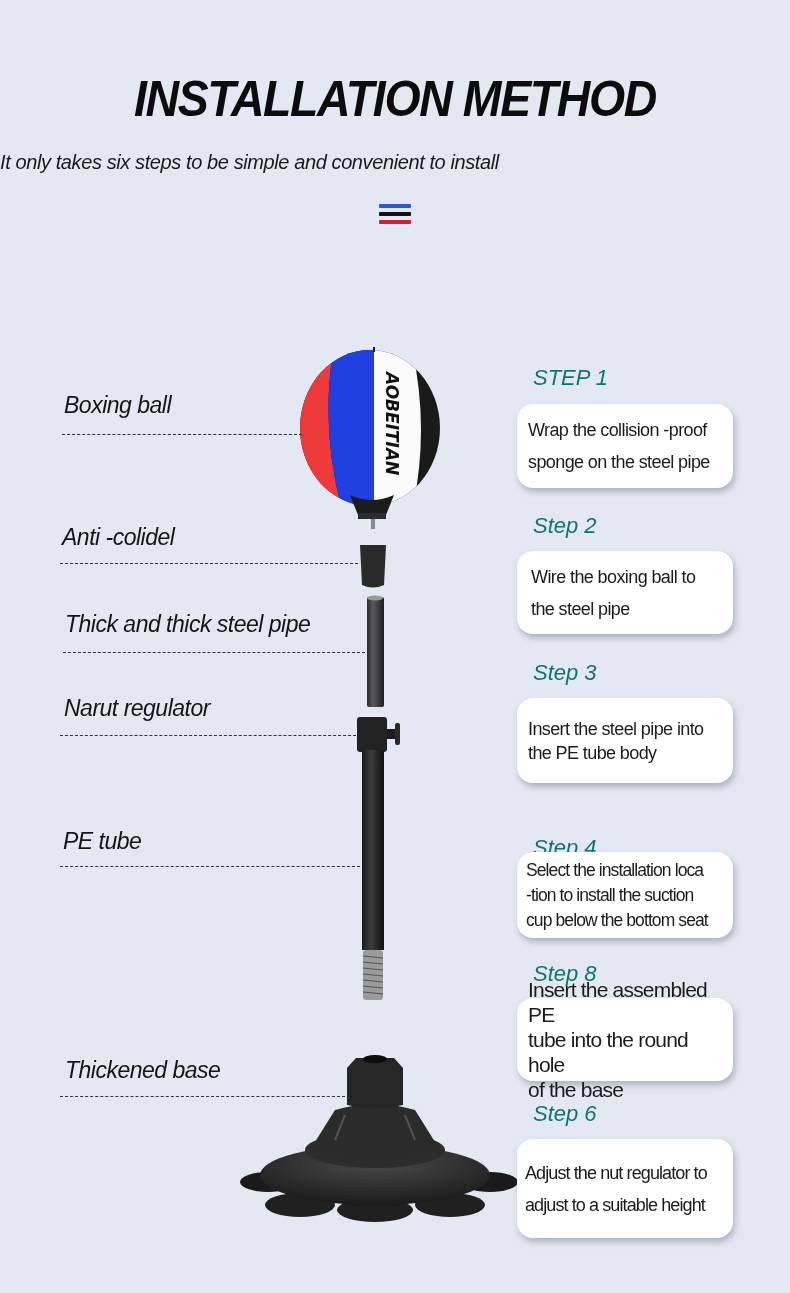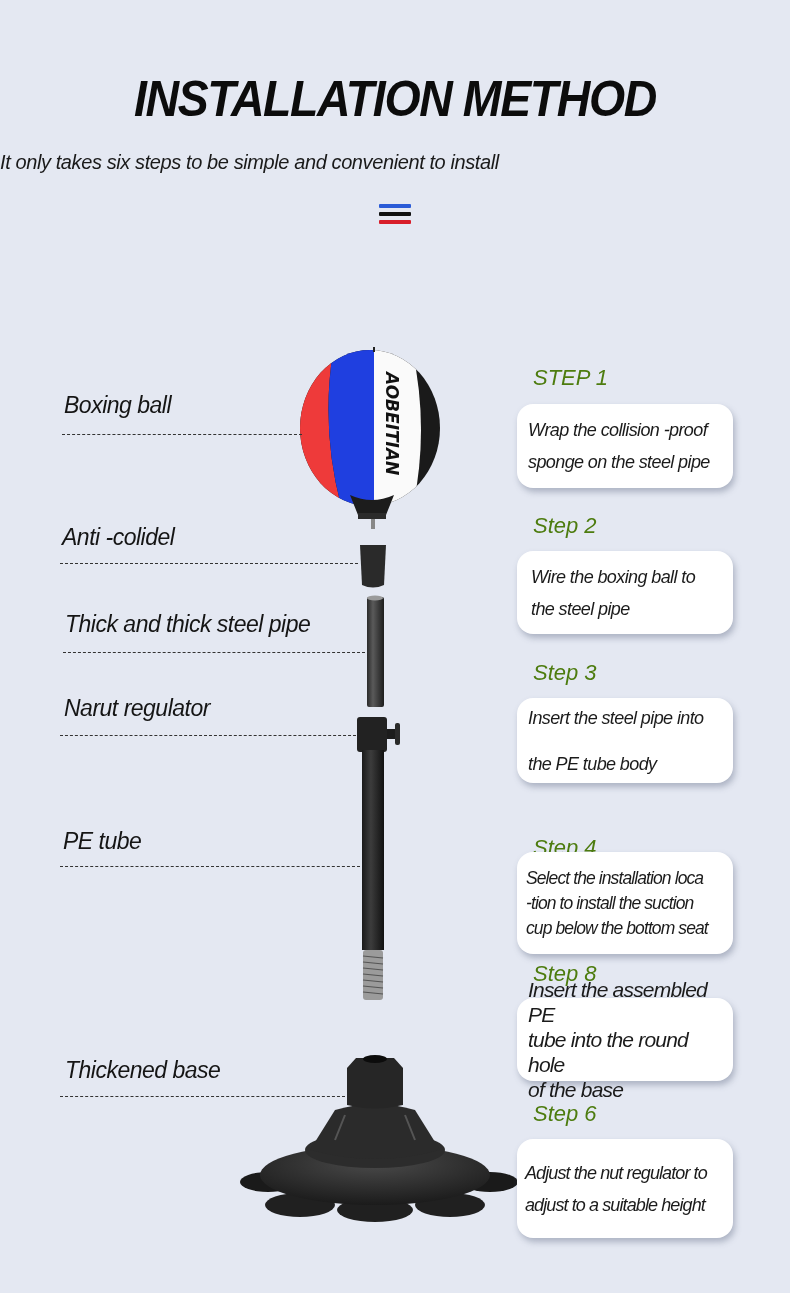--- a/index.html
+++ b/index.html
@@ -30,29 +30,29 @@
     .part-label {
       position: absolute; font-size: 23px; font-style: italic; color: #151515;
       letter-spacing: -0.5px;
     }
     .part-line {
       position: absolute; height: 0; border-top: 1.5px dashed #333;
     }
 
     
     .step-title {
-      position: absolute; left: 533px; font-size: 22px; font-style: italic; color: #4d7c0f;
+      position: absolute; left: 533px; font-size: 22px; font-style: italic; color: #0f766e;
     }
     .step-card {
       position: absolute; left: 517px; width: 216px;
       background: #fff; border-radius: 16px;
       box-shadow: 2px 4px 6px rgba(70,80,110,0.35);
       display: flex; align-items: center;
       padding: 0 10px 0 11px;
-      font-size: 18px; font-style: italic; color: #1b1b1b; letter-spacing: -0.6px;
+      font-size: 18px; color: #1b1b1b; letter-spacing: -0.6px;
     }
     .step-card .txt { white-space: pre-line; }
 
     
     .product { position: absolute; left: 0; top: 0; width: 790px; height: 1293px; pointer-events: none; }
   </style>
 </head>
 <body>
 
 <h1 class="title">INSTALLATION METHOD</h1>
@@ -160,26 +160,26 @@
 </div>
 
 <div class="step-title" style="top:513px;">Step 2</div>
 <div class="step-card" style="top:551px; height:83px;">
   <span class="txt" style="line-height:32px; padding-left:3px;">Wire the boxing ball to
 the steel pipe</span>
 </div>
 
 <div class="step-title" style="top:660px;">Step 3</div>
 <div class="step-card" style="top:698px; height:85px;">
-  <span class="txt" style="line-height:46px;">Insert the steel pipe into
+  <span class="txt" style="line-height:24px;">Insert the steel pipe into
 the PE tube body</span>
 </div>
 
 <div class="step-title" style="top:835px;">Step 4</div>
-<div class="step-card" style="top:852px; height:102px; padding-left:9px;">
+<div class="step-card" style="top:852px; height:86px; padding-left:9px;">
   <span class="txt" style="line-height:25px; font-size:17.5px; letter-spacing:-0.9px;">Select the installation loca
 -tion to install the suction
 cup below the bottom seat</span>
 </div>
 
 <div class="step-title" style="top:961px;">Step 8</div>
 <div class="step-card" style="top:998px; height:83px;">
   <span class="txt" style="line-height:25px; font-size:21px; letter-spacing:-0.8px;">Insert the assembled PE
 tube into the round hole
 of the base</span>

